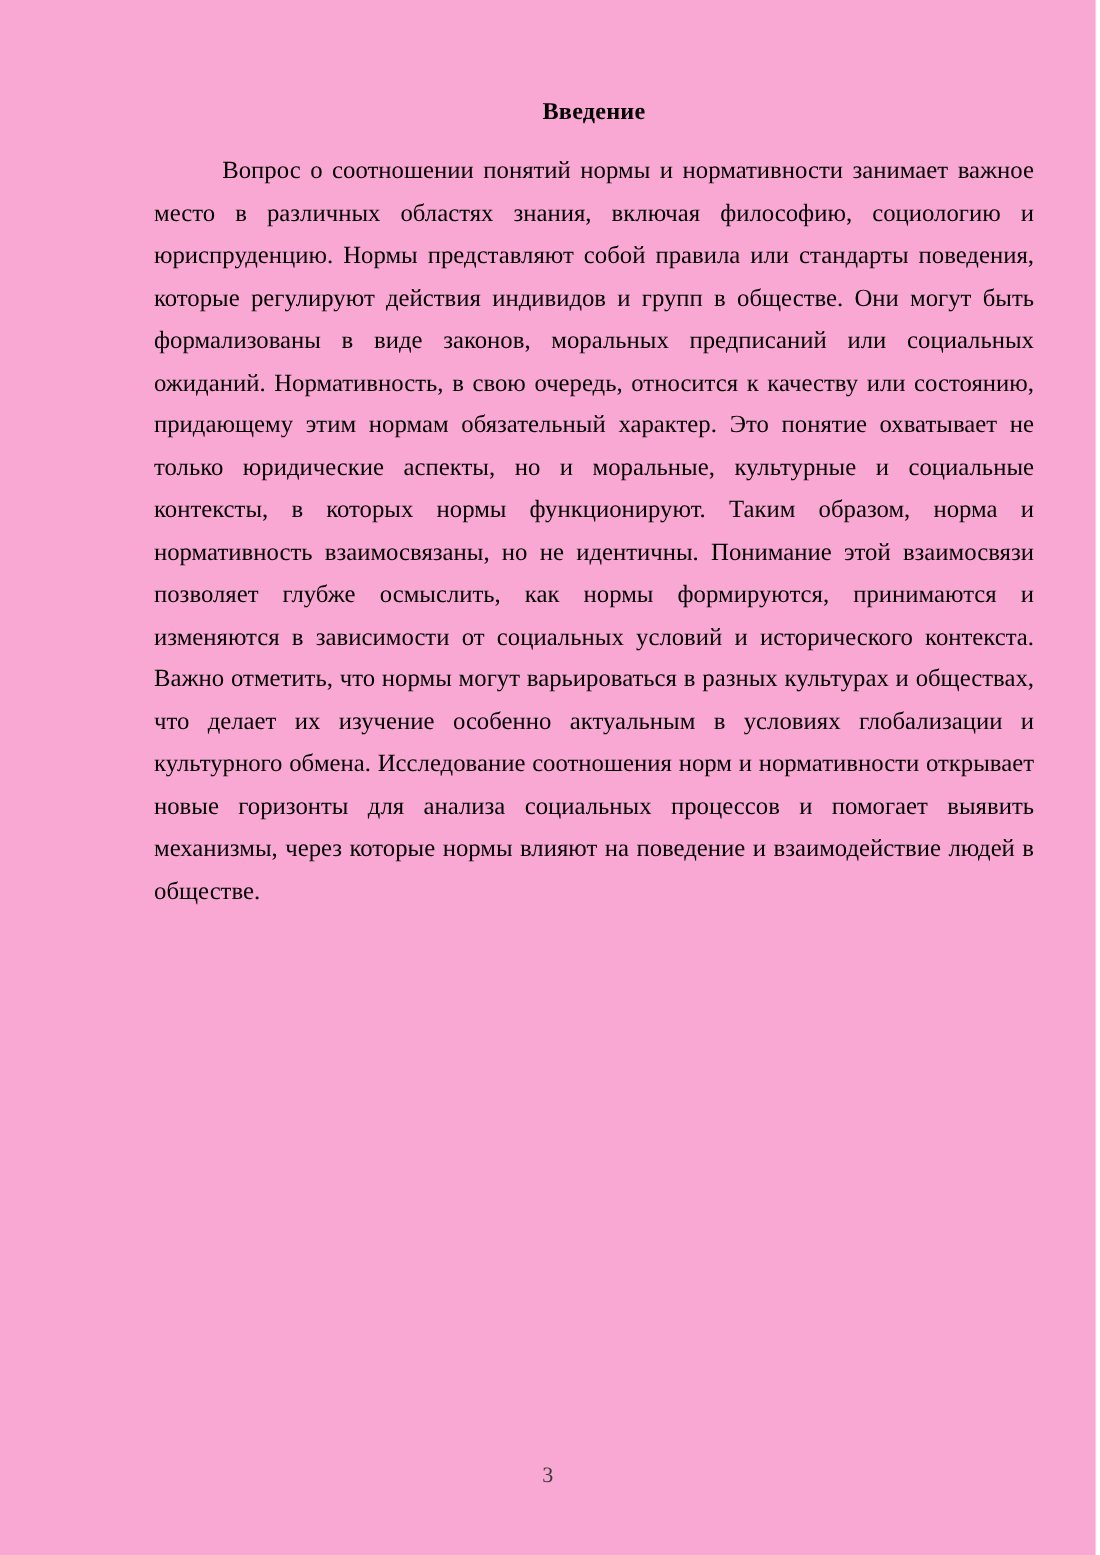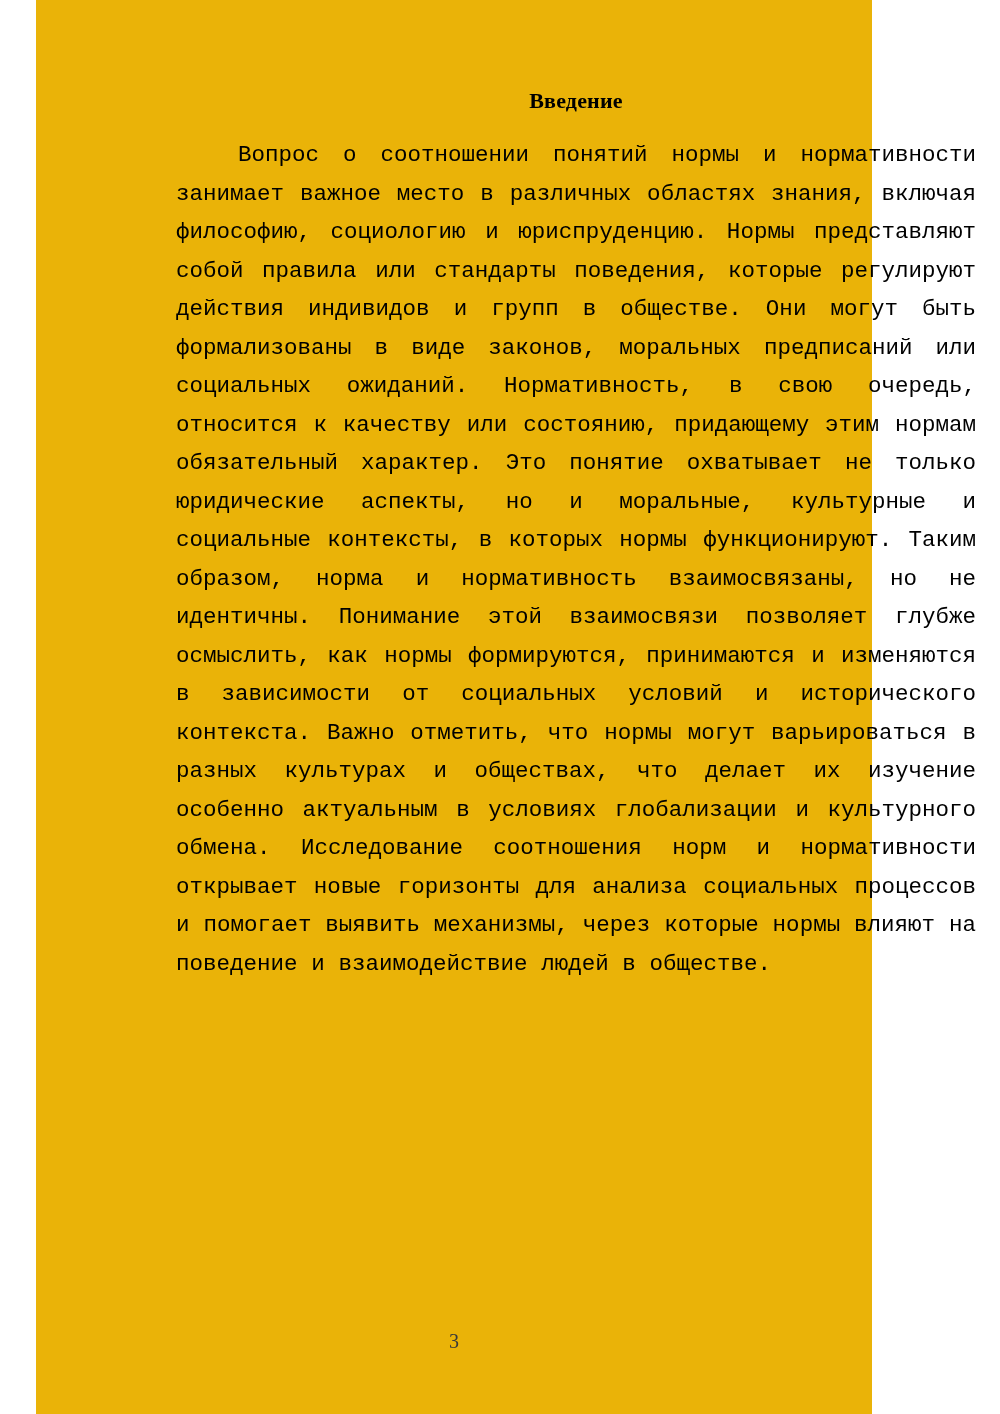--- a/index.html
+++ b/index.html
@@ -8,27 +8,26 @@
     background: #ffffff;
   }
   body {
     width: 1000px;
     height: 1414px;
     position: relative;
     font-family: "Liberation Serif", "DejaVu Serif", serif;
     color: #000000;
   }
   .page {
-    width: 836px;
+    width: 996px;
     height: 1414px;
     box-sizing: border-box;
     padding: 0;
     position: relative;
-    background: #eab308;
-    margin-left: 36px;
+    background: #f9a8d4;
   }
   .content {
     position: absolute;
     left: 140px;
     top: 88px;
     width: 800px;
   }
   .doc-heading {
     text-align: center;
     font-weight: bold;
@@ -39,21 +38,20 @@
   }
   .doc-paragraph {
     font-size: 22.5px;
     line-height: 38.5px;
     text-align: justify;
     text-justify: inter-word;
     text-indent: 62px;
     margin: 0;
     hyphens: none;
     word-spacing: 0.2px;
-    font-family: Liberation Mono, monospace;
   }
   .page-number {
     position: absolute;
     left: 0;
     right: 0;
     top: 1330px;
     text-align: center;
     font-size: 20px;
     color: #3a3a3a;
     font-family: "Liberation Serif", "DejaVu Serif", serif;

